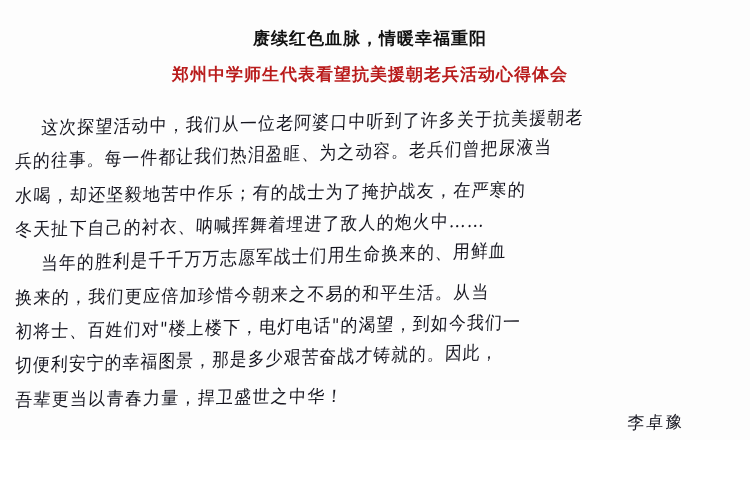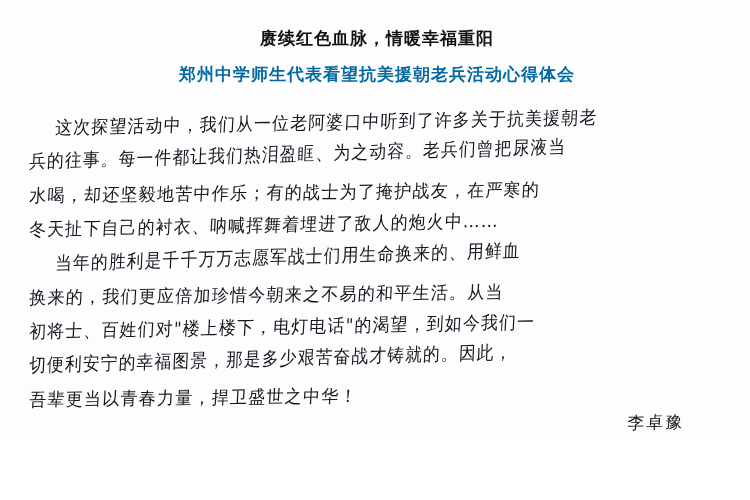--- a/index.html
+++ b/index.html
@@ -12,38 +12,38 @@
     background: #ffffff;
     font-family: "DejaVu Sans", sans-serif;
     overflow: hidden;
   }
   .page {
     position: relative;
     width: 750px;
     height: 440px;
     background: #fdfdfd;
     box-sizing: border-box;
-    padding: 26px 22px 10px 26px;
+    padding: 26px 22px 10px 12px;
   }
   .title-block {
     text-align: center;
   }
   .title-main {
     font-family: "DejaVu Sans", sans-serif;
     font-weight: bold;
     font-size: 17px;
     color: #111111;
     letter-spacing: 1px;
     line-height: 1.5;
   }
   .title-sub {
     font-family: "DejaVu Sans", sans-serif;
     font-weight: bold;
     font-size: 17px;
-    color: #0369a1;
+    color: #b91c1c;
     letter-spacing: 1px;
     line-height: 1.5;
     margin-top: 10px;
   }
   .body-block {
     margin-top: 16px;
     padding: 0 4px;
   }
   .hand-line {
     position: relative;

